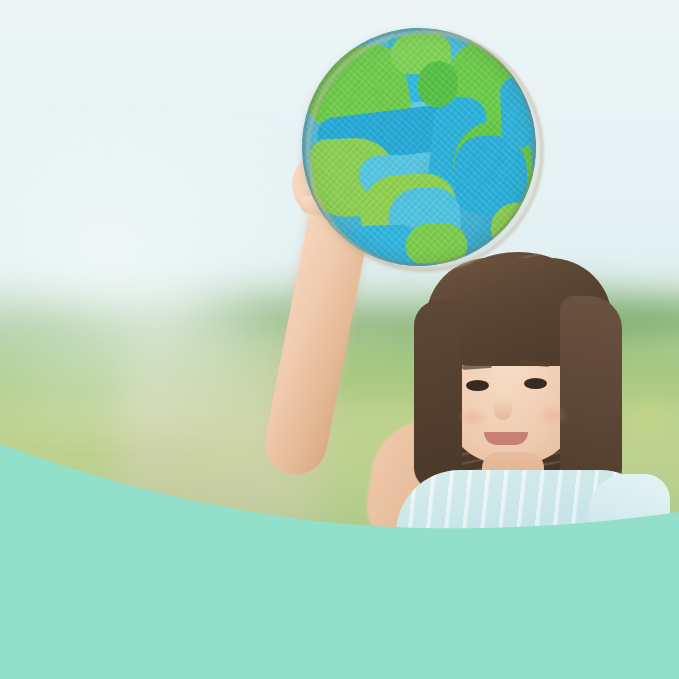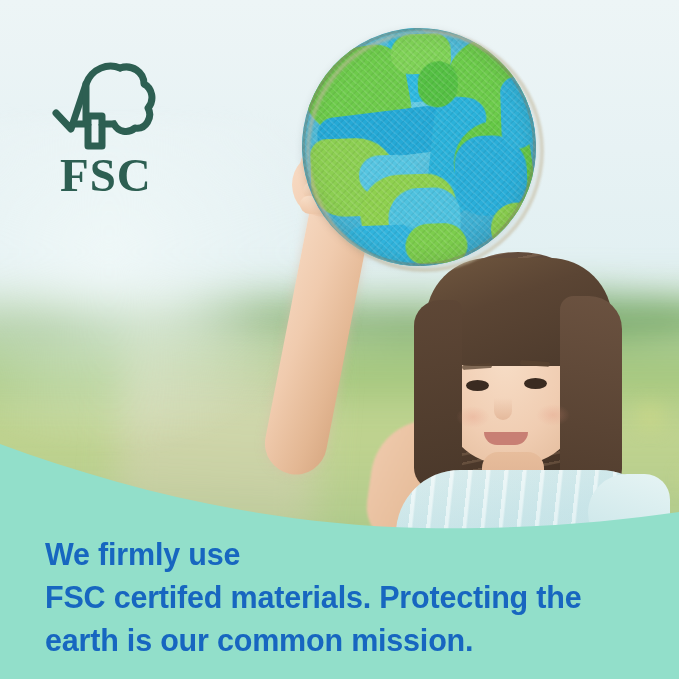--- a/index.html
+++ b/index.html
@@ -417,38 +417,20 @@
     <div class="sea s6"></div>
     <div class="sea s7"></div>
     <div class="land l7"></div>
     <div class="land l8"></div>
     <div class="land l9"></div>
     <div class="globe-texture"></div>
     <div class="globe-rim"></div>
   </div>
   <div class="globe-edge-card"></div>
 
-  <div class="fsc-logo">
-    <svg class="fsc-mark" width="108" height="88" viewBox="0 0 108 88">
-      <g fill="none" stroke="#2d5f52" stroke-width="7" stroke-linecap="round" stroke-linejoin="round">
-        <path d="M4 51 L19 67 L34 22 C40 6 56 1 68 6"></path>
-        <path d="M68 6 C80 2 92 10 92 22 C100 26 103 38 96 46
-                 C101 55 94 68 83 66 C76 72 66 70 62 62"></path>
-        <path d="M34 22 L34 60"></path>
-      </g>
-      <g fill="none" stroke="#2d5f52" stroke-width="7" stroke-linejoin="round">
-        <path d="M22 62 L36 62 L36 54 L50 54 L50 62 L64 62"></path>
-        <path d="M36 62 L36 84 L50 84 L50 62"></path>
-      </g>
-    </svg>
-    <span class="fsc-word">FSC</span>
-  </div>
 
 
   <svg class="wave" viewBox="0 0 679 679" preserveAspectRatio="none">
     <path d="M0,444 C120,488 260,524 420,528 C520,530 610,522 679,512 L679,679 L0,679 Z" fill="#92dfca"></path>
   </svg>
 
-  <div class="headline">We firmly use
-FSC certifed materials. Protecting the
-earth is our common mission.</div>
 
 </div>
 
 </body></html>

